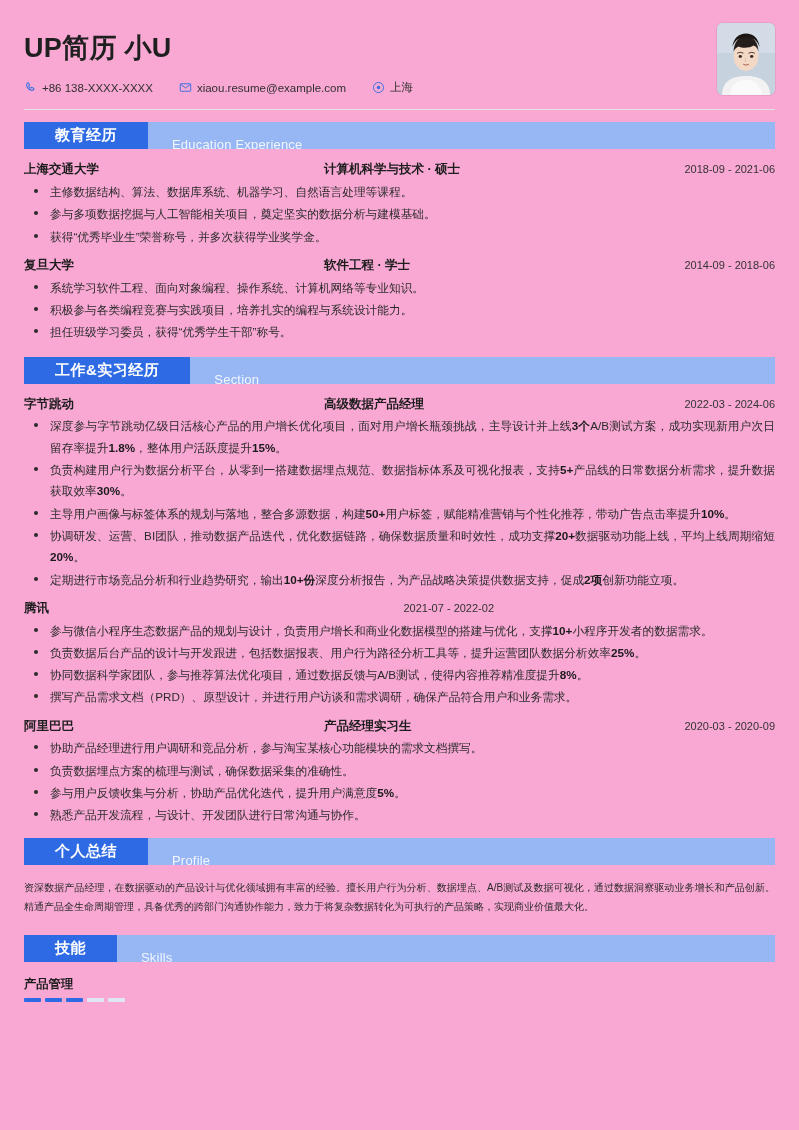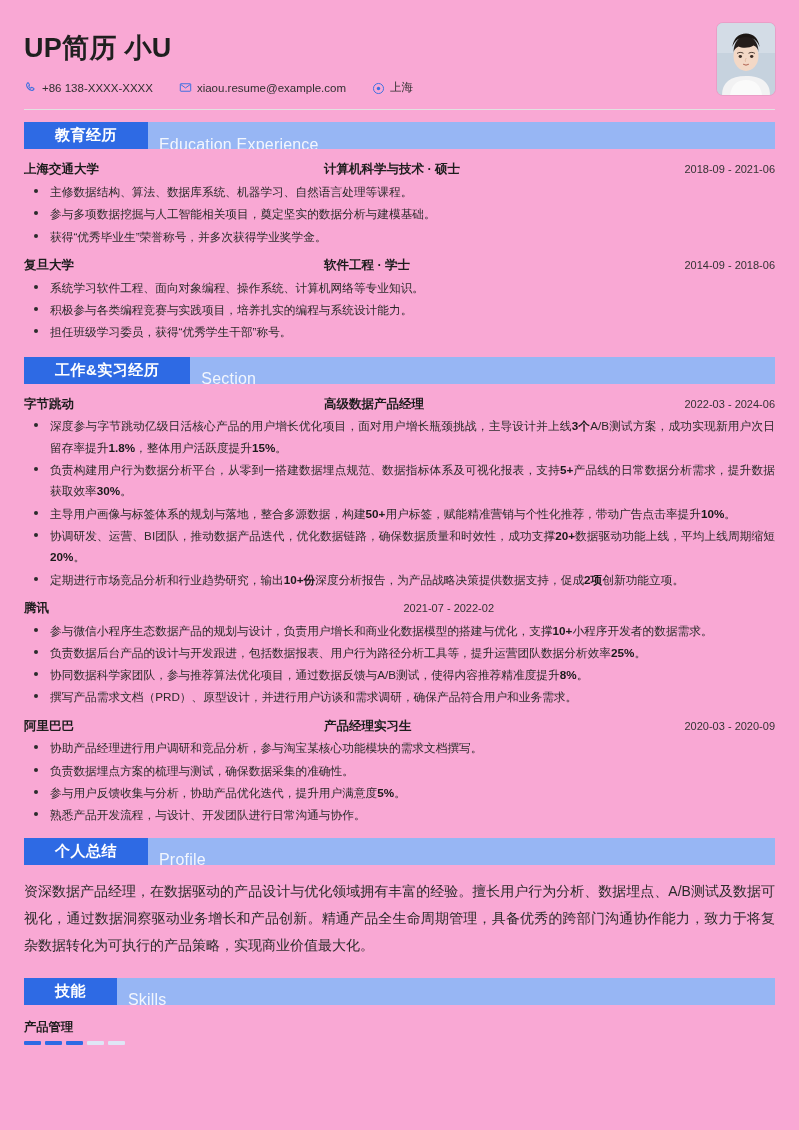--- a/index.html
+++ b/index.html
@@ -38,21 +38,21 @@
     padding-top: 6px;
   }
   .contact-row {
     display: flex;
     align-items: center;
     margin-top: 16px;
     padding-bottom: 14px;
   }
   .contact-item {
     display: flex;
-    align-items: flex-end;
+    align-items: center;
     margin-right: 26px;
     font-size: 11.5px;
     color: #2f2f2f;
     white-space: nowrap;
   }
   .contact-item .ic {
     display: inline-flex;
     align-items: center;
     justify-content: center;
     width: 13px;
@@ -98,24 +98,24 @@
     font-weight: 700;
     display: flex;
     align-items: center;
     padding: 0 31px;
     letter-spacing: 0.5px;
     flex: none;
   }
   .sec-bar .sub {
     color: #ffffff;
     opacity: 0.88;
-    font-size: 16px;
-    display: flex;
-    align-items: center;
-    padding: 0 11px;
+    font-size: 13px;
+    display: flex;
+    align-items: center;
+    padding: 0 24px;
     letter-spacing: 0.2px;
     margin-top: 18px;
   }
 
   
   .entry { margin-bottom: 7px; }
   .entry-head {
     display: flex;
     align-items: baseline;
     font-size: 12.5px;
@@ -159,21 +159,21 @@
     height: 4px;
     border-radius: 50%;
     background: #2b2b2b;
   }
   ul.bullets li b { font-weight: 700; color: #1a1a1a; }
 
   .entry + .entry { margin-top: 9px; }
 
   
   .profile-text {
-    font-size: 14px;
+    font-size: 10px;
     line-height: 1.95;
     color: #2b2b2b;
     text-align: justify;
     text-justify: inter-ideograph;
     padding: 2px 0 4px 0;
   }
 
   
   .skill { padding-top: 2px; }
   .skill-name {

